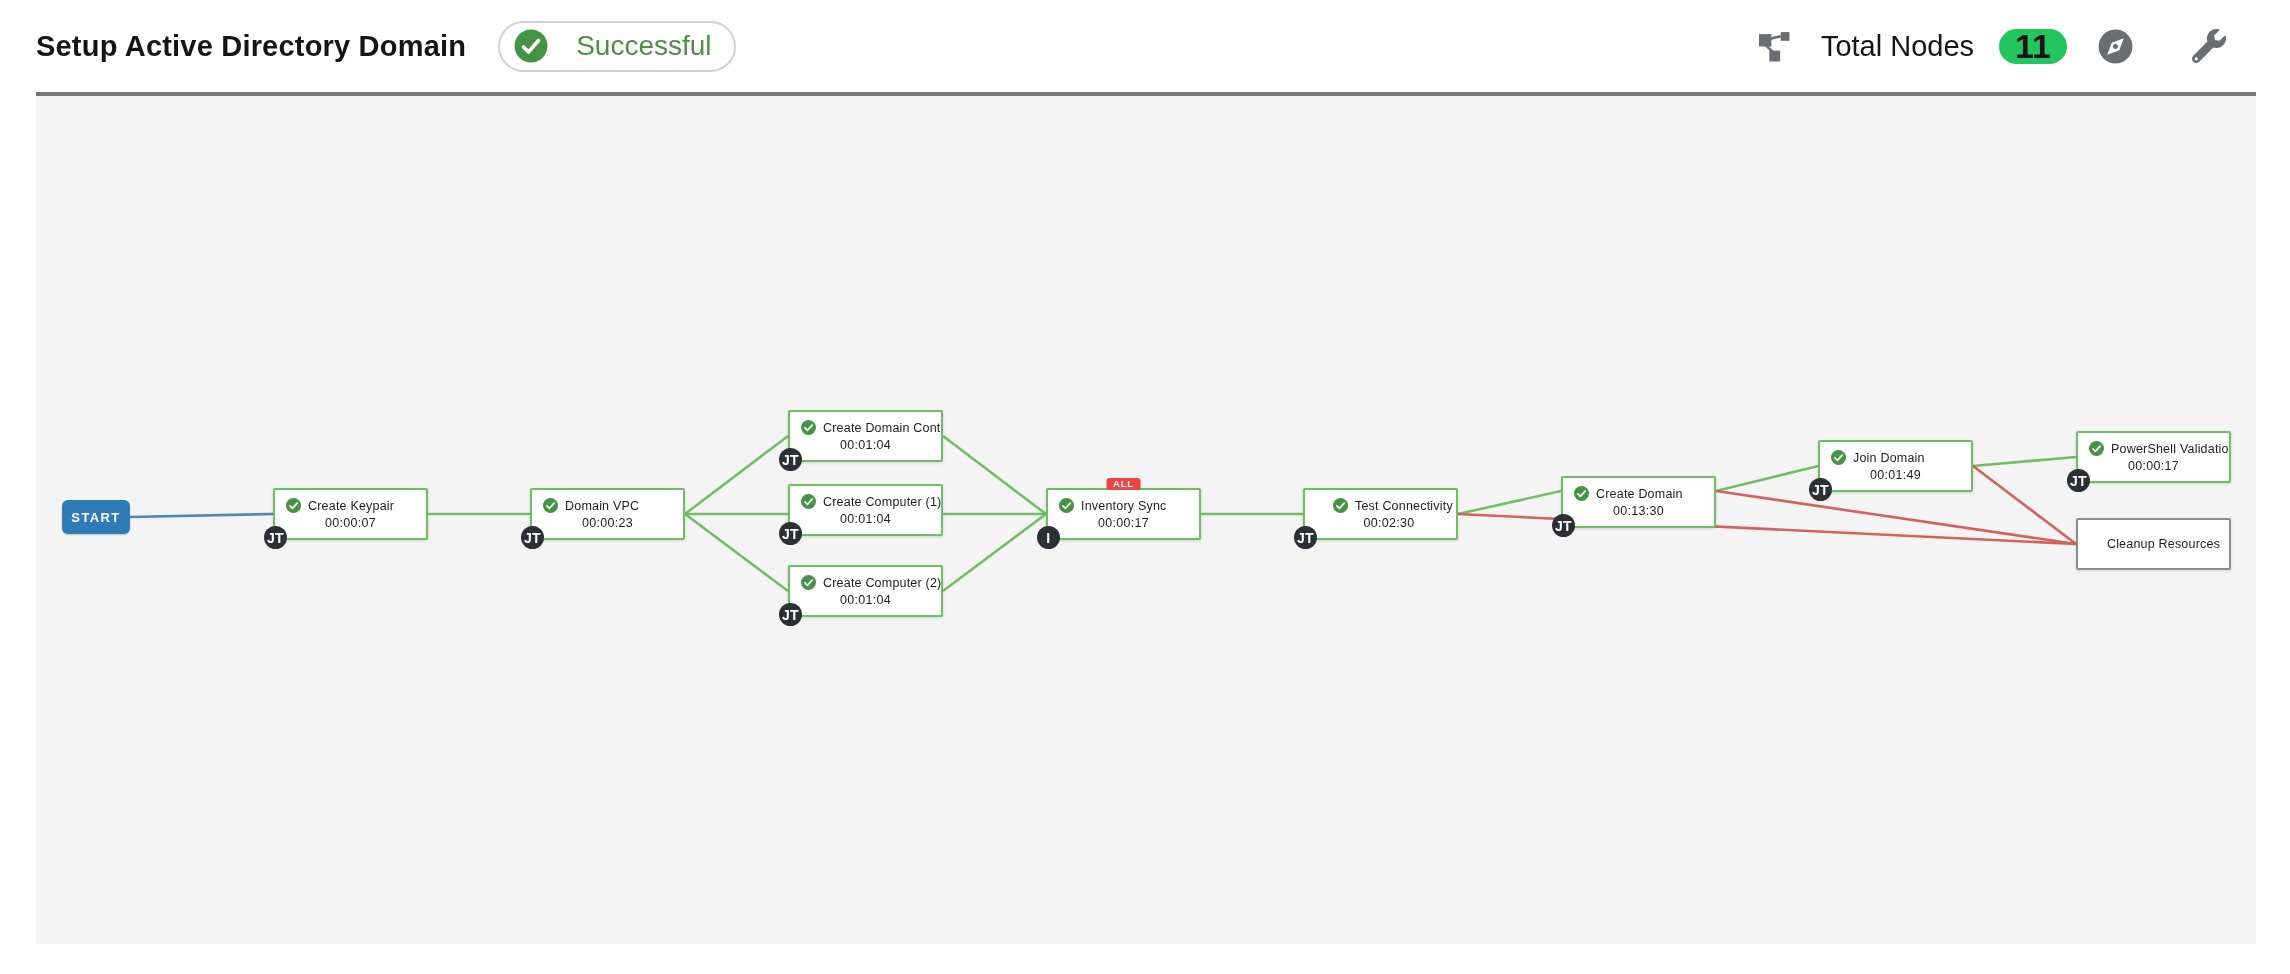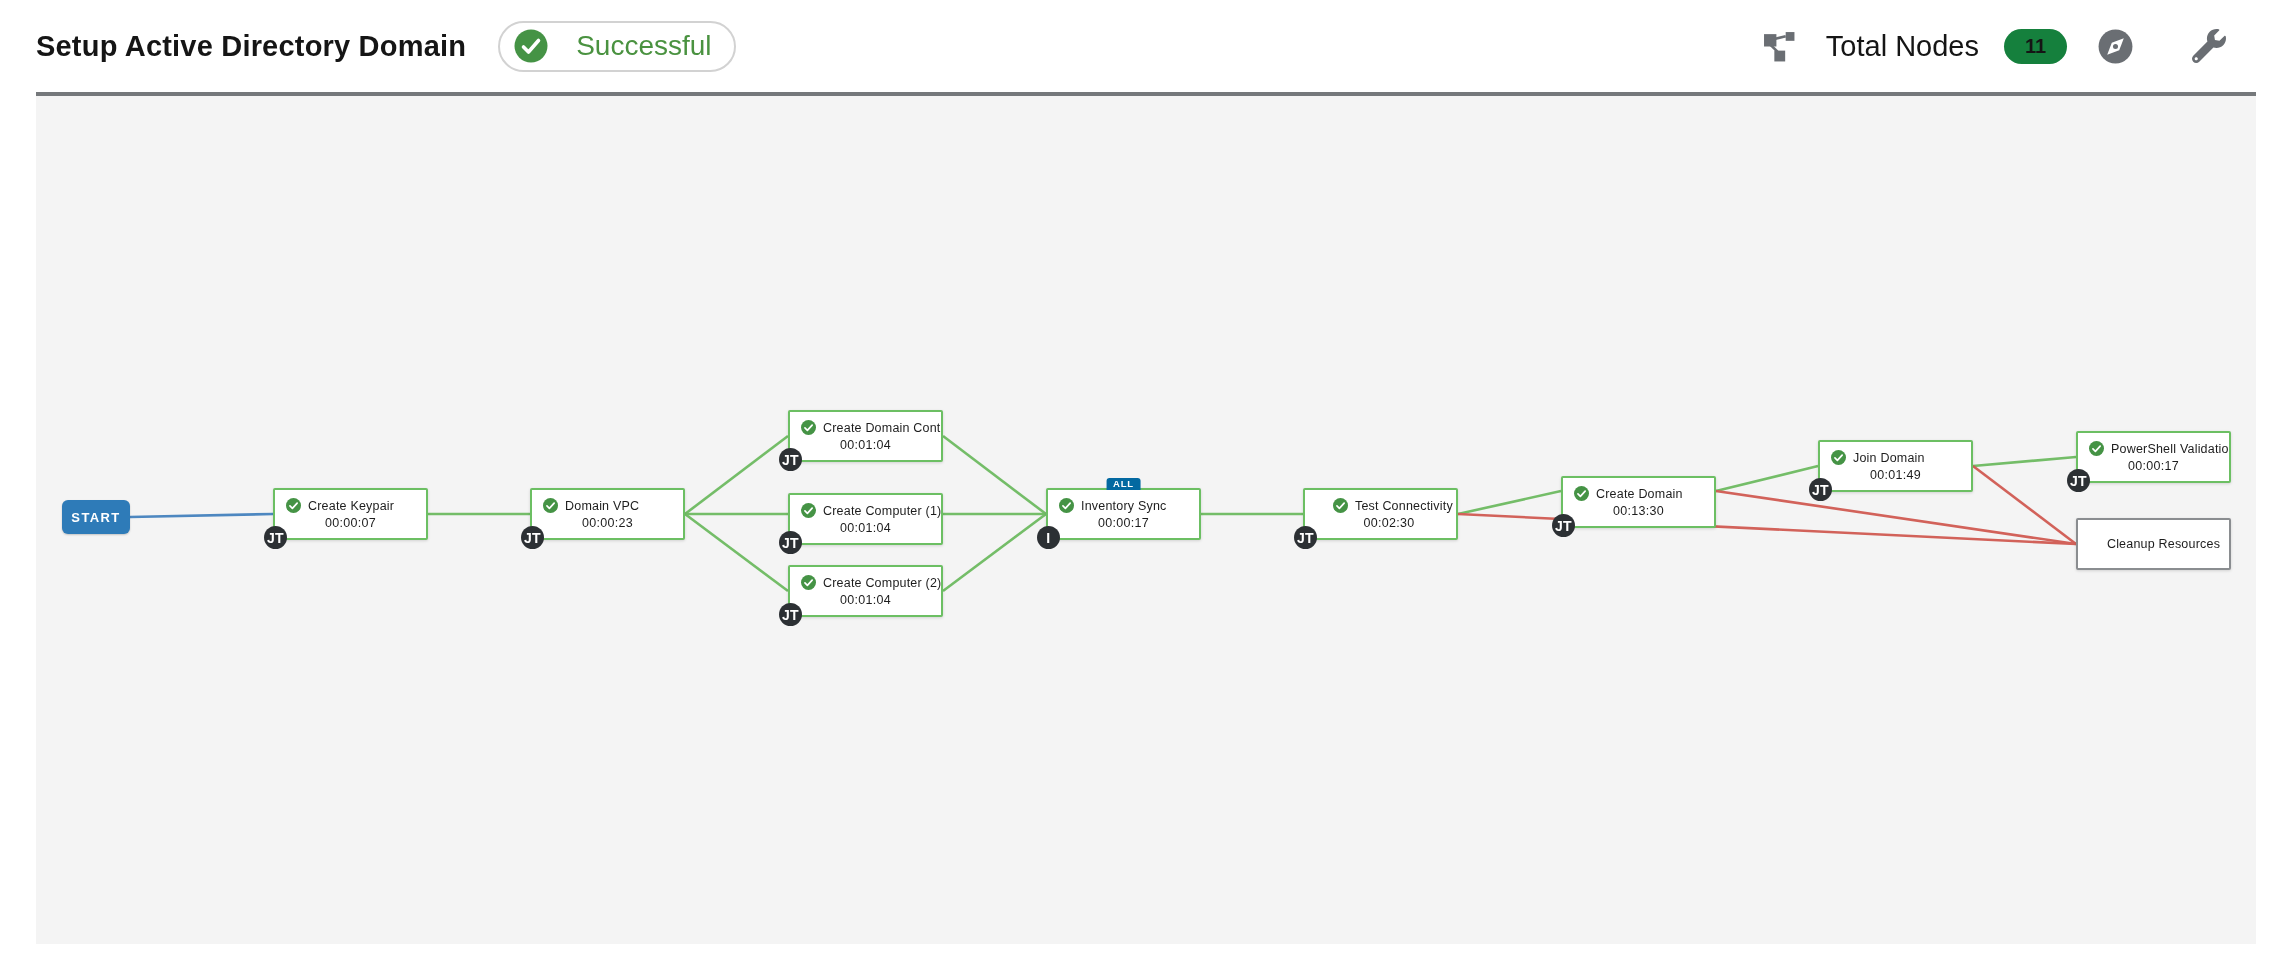--- a/index.html
+++ b/index.html
@@ -22,22 +22,22 @@
   }
   .status-pill .pill-label { font-size: 28px; color: #4a9240; }
   .header-right {
     margin-left: auto; display: flex; align-items: center;
   }
   .sitemap-icon { display: inline-flex; margin-right: 30px; }
   .total-nodes-label { font-size: 29px; color: #151515; margin-right: 25px; white-space: nowrap; }
   .count-pill {
     display: inline-flex; align-items: center; justify-content: center;
     min-width: 63px; height: 35px; padding: 0 16px;
-    background: #15803d; border-radius: 18px;
-    font-size: 20px; font-weight: 700; color: #151515;
+    background: #22c55e; border-radius: 18px;
+    font-size: 34px; font-weight: 700; color: #151515;
   }
   .icon-btn {
     background: none; border: none; cursor: pointer; display: inline-flex;
     align-items: center; justify-content: center; padding: 0;
   }
   .compass-btn { margin-left: 31px; }
   .wrench-btn { margin-left: 57px; }
 
   
   .canvas {
@@ -62,21 +62,21 @@
   .node-elapsed { text-align: center; font-size: 12.5px; color: #1d1d1d; letter-spacing: 0.3px; }
   .unrun .node-label { padding: 0; }
   .type-badge {
     position: absolute; left: -11px; bottom: -11px; width: 23px; height: 23px;
     background: #2c3034; color: #ffffff; border-radius: 50%;
     display: flex; align-items: center; justify-content: center;
     font-size: 14px; font-weight: 700; letter-spacing: 0.4px;
   }
   .all-badge {
     position: absolute; top: -12px; left: 50%; transform: translateX(-50%);
-    background: #0369a1; color: #ffffff; border-radius: 3px 3px 0 0;
+    background: #ef4444; color: #ffffff; border-radius: 3px 3px 0 0;
     font-size: 9.5px; font-weight: 700; letter-spacing: 0.8px;
     padding: 1px 7px 1px 7px; line-height: 10px;
   }
   .start-node {
     position: absolute; width: 68px; height: 34px;
     background: #2e7bb8; border-radius: 6px; color: #ffffff;
     display: flex; align-items: center; justify-content: center;
     font-size: 13px; font-weight: 700; letter-spacing: 1.4px;
     box-shadow: 0 1px 2px rgba(0,0,0,0.2); cursor: pointer;
   }
@@ -182,21 +182,21 @@
             <svg width="15" height="15" viewBox="0 0 16 16">
               <circle cx="8" cy="8" r="8" fill="#459345"></circle>
               <path d="M4.2 8.4 L6.8 11 L11.9 5.4" stroke="#ffffff" stroke-width="1.8" fill="none" stroke-linecap="round" stroke-linejoin="round"></path>
             </svg>
           </span>
           <span class="node-label">Create Domain Contr...</span>
         </div>
         <div class="node-elapsed">00:01:04</div>
         <span class="type-badge">JT</span>
       </div>
-      <div class="wf-node" style="left: 752px; top: 397px;">
+      <div class="wf-node" style="left: 752px; top: 388px;">
         <div class="node-title-row">
           <span style="display: inline-flex;">
             <svg width="15" height="15" viewBox="0 0 16 16">
               <circle cx="8" cy="8" r="8" fill="#459345"></circle>
               <path d="M4.2 8.4 L6.8 11 L11.9 5.4" stroke="#ffffff" stroke-width="1.8" fill="none" stroke-linecap="round" stroke-linejoin="round"></path>
             </svg>
           </span>
           <span class="node-label">Create Computer (1)</span>
         </div>
         <div class="node-elapsed">00:01:04</div>

